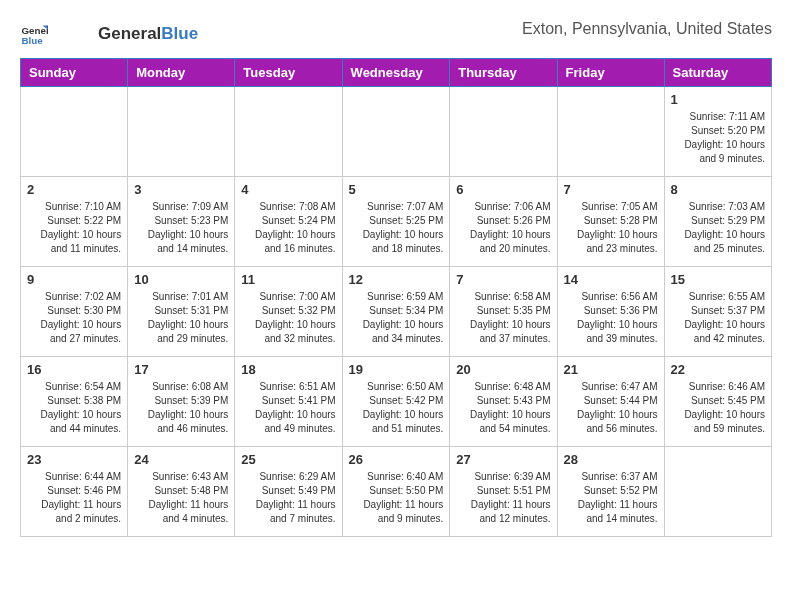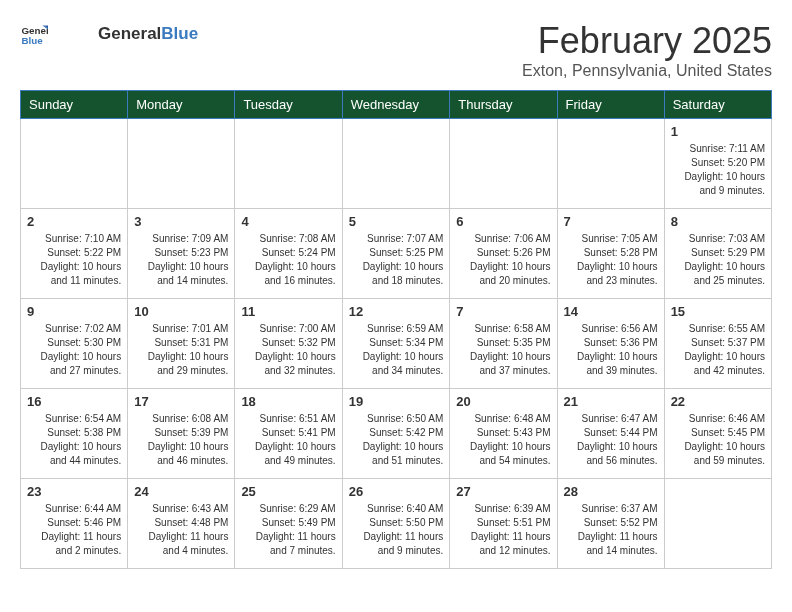--- a/index.html
+++ b/index.html
@@ -36,24 +36,24 @@
     .location-title {
       font-size: 16px;
       color: #555;
     }
     .calendar {
       width: 100%;
       border-collapse: collapse;
       border: 1px solid #ccc;
     }
     .calendar th {
-      background-color: #14532d;
+      background-color: #a21caf;
       color: #fff;
       font-size: 13px;
-      font-weight: normal;
+      font-weight: bold;
       padding: 6px 8px;
       text-align: left;
       border: 1px solid #3a7abf;
     }
     .calendar td {
       vertical-align: top;
       border: 1px solid #ccc;
       padding: 5px 6px;
       width: 108px;
       min-height: 80px;
@@ -89,21 +89,20 @@
       <polygon points="32,8 40,14 36,8" fill="#3a7abf"></polygon>
       <polygon points="36,8 40,14 40,8" fill="#2a5a9f"></polygon>
     </svg>
     <div>
       <div style="font-size:17px;font-weight:bold;color:#333;line-height:1.1;margin-left:46px;">
         <span>General</span><span style="color:#3a7abf;">Blue</span>
       </div>
     </div>
   </div>
   <div class="title-area">
-    <div class="month-title">February 2025</div>
     <div class="location-title">Exton, Pennsylvania, United States</div>
   </div>
 </div>
 
 <table class="calendar">
   <thead>
     <tr>
     <th>Sunday</th>
         <th>Monday</th>
         <th>Tuesday</th>
@@ -263,21 +262,21 @@
       <tr class="week-row">
         <td>
           <div class="day-num">23</div>
           <div class="cell-text">Sunrise: 6:44 AM
 Sunset: 5:46 PM
 Daylight: 11 hours and 2 minutes.</div>
         </td>
         <td>
           <div class="day-num">24</div>
           <div class="cell-text">Sunrise: 6:43 AM
-Sunset: 4:48 PM
+Sunset: 5:48 PM
 Daylight: 11 hours and 4 minutes.</div>
         </td>
         <td>
           <div class="day-num">25</div>
           <div class="cell-text">Sunrise: 6:29 AM
 Sunset: 5:49 PM
 Daylight: 11 hours and 7 minutes.</div>
         </td>
         <td>
           <div class="day-num">26</div>

